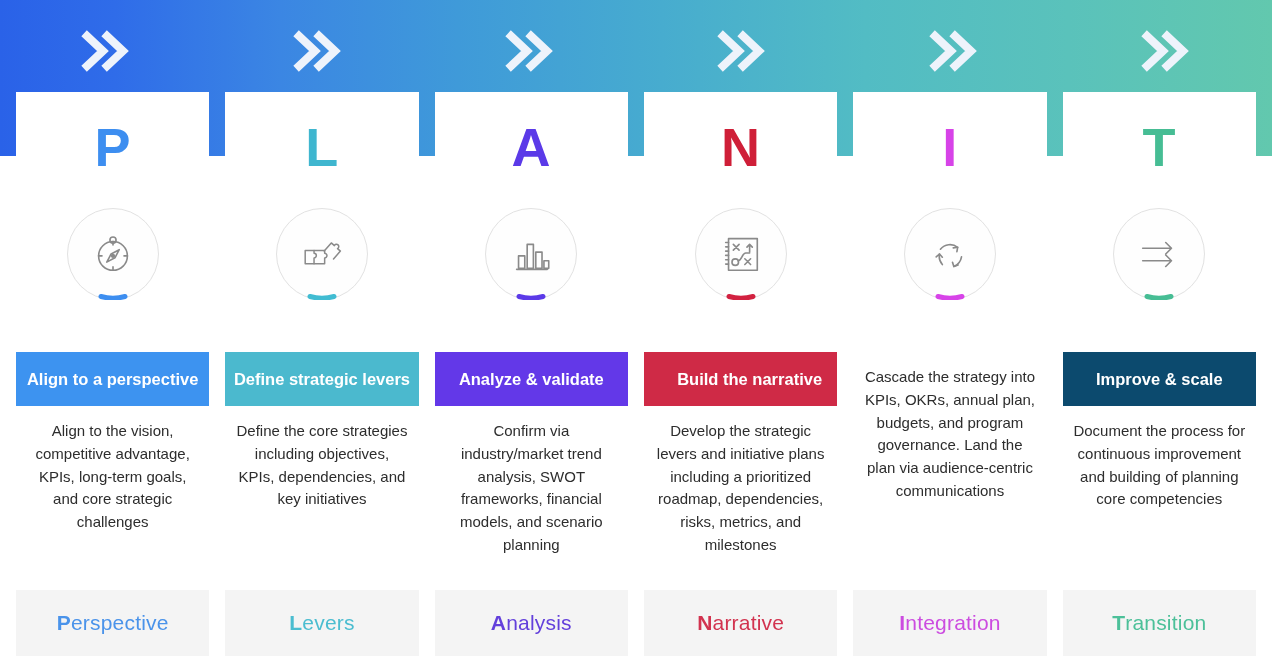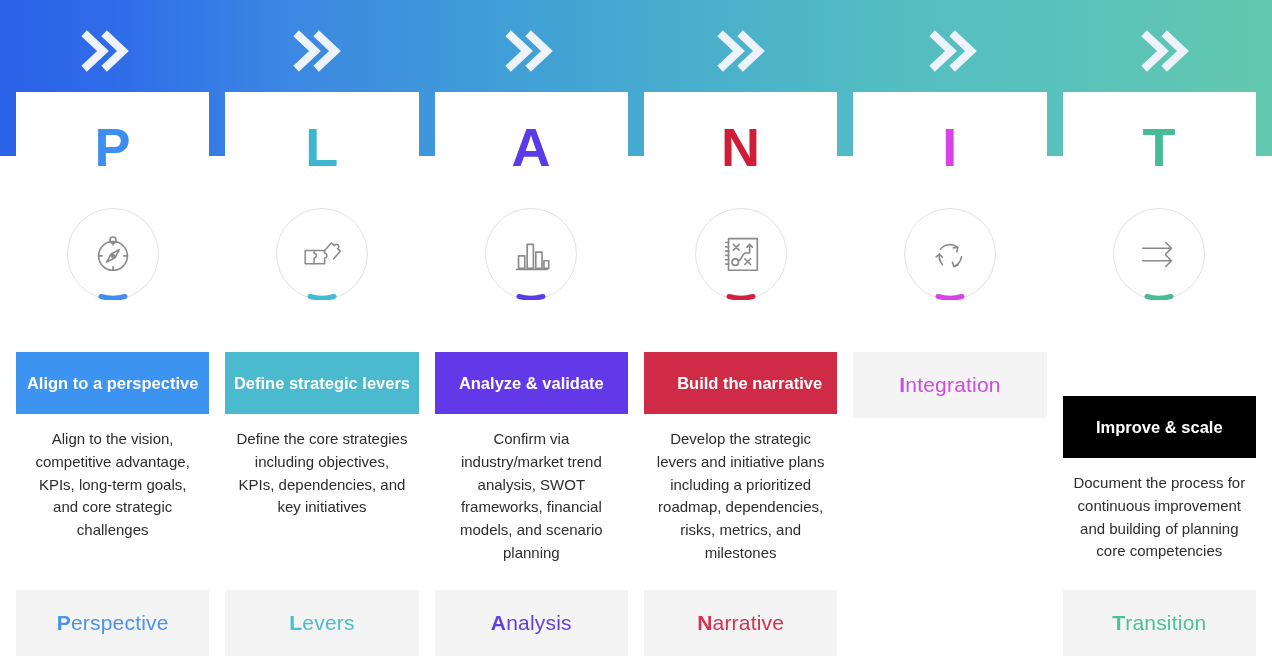--- a/index.html
+++ b/index.html
@@ -46,21 +46,21 @@
     display:flex; align-items:center; justify-content:center;
   }
   .icon-circle {
     position:absolute; inset:0; border-radius:50%;
     border:1px solid #e2e2e2; background:#fefefe;
   }
   .icon-arc { position:absolute; left:0; top:0; width:92px; height:92px; }
   .icon-glyph { position:relative; width:46px; height:46px; z-index:2; }
 
   .title-bar {
-    height:62px; display:flex; align-items:center; justify-content:center;
+    height:54px; display:flex; align-items:center; justify-content:center;
     text-align:center; color:#ffffff;
     font-size:16.5px; font-weight:700; line-height:1.25;
     padding:0 8px;
   }
   .desc {
     flex:1 1 auto; background:#ffffff;
     text-align:center; color:#2d2d2d;
     font-size:15px; line-height:1.52;
     padding:14px 10px 10px;
   }
@@ -235,20 +235,21 @@
                 <path d="M14 19a13 13 0 0 1 18-2"></path>
                 <path d="M32 17l-4.6.6M32 17l-.8 4.6"></path>
                 <path d="M36 27a13 13 0 0 1-8 10"></path>
                 <path d="M28 37l4.4-1.6M28 37l-1.4-4.4"></path>
                 <path d="M16 35A13 13 0 0 1 13 24"></path>
                 <path d="M13 24l3 3.4M13 24l-3.4 3"></path>
               </svg>
             </span>
           </div>
         </div>
+        <div class="desc">Cascade the strategy into KPIs, OKRs, annual plan, budgets, and program governance. Land the plan via audience-centric communications</div>
         <div class="footer-bar" style="color: rgb(204, 76, 224);">
           <b>I</b>
           <span>ntegration</span>
         </div>
       </div>
       <div class="col">
         <div class="card-top">
           <div class="letter" style="color: rgb(70, 189, 148);">T</div>
           <div class="icon-wrap">
             <span class="icon-circle"></span>
@@ -256,21 +257,21 @@
                 <path d="M34 88.5a45.5 45.5 0 0 0 24 0"></path>
               </svg></span>
             <span style="position: relative; z-index: 2; display: flex;">
               <svg class="icon-glyph" viewBox="0 0 48 48" fill="none" stroke="#8a8a8a" stroke-width="1.7" stroke-linecap="round" stroke-linejoin="round">
                 <path d="M7 18h30M31 12l6 6-6 6"></path>
                 <path d="M7 31h30M31 25l6 6-6 6"></path>
               </svg>
             </span>
           </div>
         </div>
-        <div class="title-bar" style="background: #000000; margin-top: 44px;">Improve &amp; scale</div>
+        <div class="title-bar" style="background: #0c4a6e;">Improve &amp; scale</div>
         <div class="desc">Document the process for continuous improvement and building of planning core competencies</div>
         <div class="footer-bar" style="color: rgb(76, 192, 153);">
           <b>T</b>
           <span>ransition</span>
         </div>
       </div>
     </div>
 
 </div>
 

